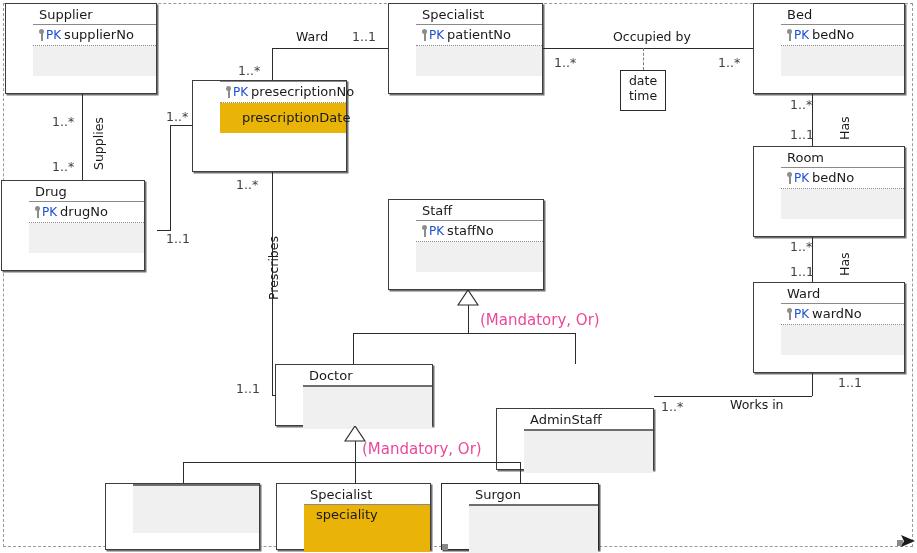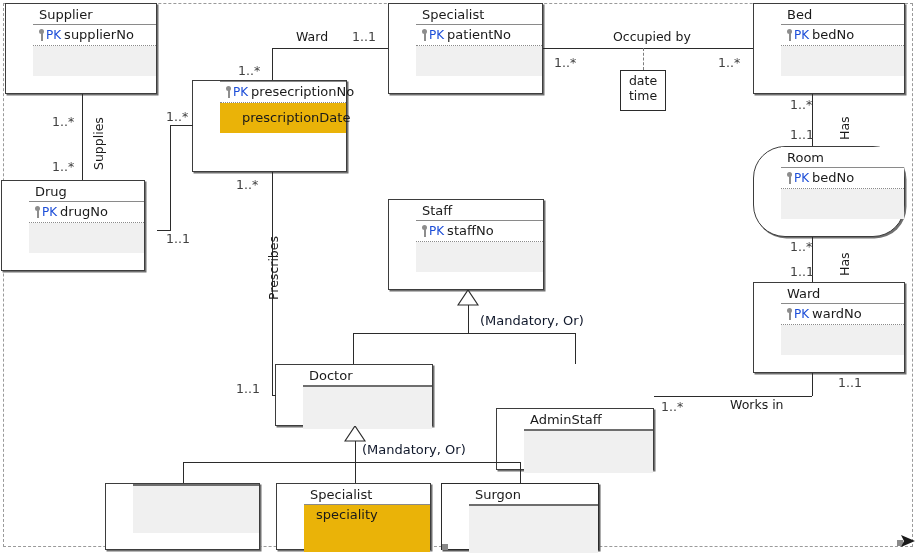--- a/index.html
+++ b/index.html
@@ -37,21 +37,21 @@
   .ln{position:absolute;background:#2b2b2b;}
   .lnh{height:1px;}
   .lnv{width:1px;}
   .dash-v{position:absolute;width:0;border-left:1px dashed #7d7d7d;}
 
   .mult{position:absolute;font-size:12.5px;line-height:13px;color:#404040;
         white-space:nowrap;}
   .rlab{position:absolute;font-size:12.5px;line-height:13px;color:#1a1a1a;
         white-space:nowrap;}
   .rlab.vert{transform:rotate(-90deg);transform-origin:left top;}
-  .constr{position:absolute;font-size:13px;line-height:13px;color:#0f172a;
+  .constr{position:absolute;font-size:15px;line-height:13px;color:#ec4899;
         white-space:nowrap;}
   .tri-wrap{position:absolute;}
   .tri-wrap svg{display:block;}
 
   
   .assoc-box{position:absolute;box-sizing:border-box;background:#fff;
        border:1px solid #2b2b2b;font-size:12.5px;line-height:15px;
        text-align:center;padding-top:2px;}
 
   
@@ -111,21 +111,21 @@
   <div class="cls shadow" style="left:753px;top:3px;width:152px;height:91px;">
     <div class="cname">Bed</div>
     <div class="sep"></div>
     <div class="attr">
       <span class="keyic"><i></i><u></u></span><span class="pk">PK</span><span>bedNo</span>
     </div>
     <div class="sep-dot"></div>
     <div class="attr empty" style="height:30px;">&nbsp;</div>
   </div>
 
-  <div class="cls shadow" style="left:753px;top:146px;width:152px;height:91px;border-radius:32px;">
+  <div class="cls shadow" style="left:753px;top:146px;width:152px;height:91px;">
     <div class="cname">Room</div>
     <div class="sep"></div>
     <div class="attr">
       <span class="keyic"><i></i><u></u></span><span class="pk">PK</span><span>bedNo</span>
     </div>
     <div class="sep-dot"></div>
     <div class="attr empty" style="height:30px;">&nbsp;</div>
   </div>
 
   <div class="cls shadow" style="left:753px;top:282px;width:152px;height:91px;">

